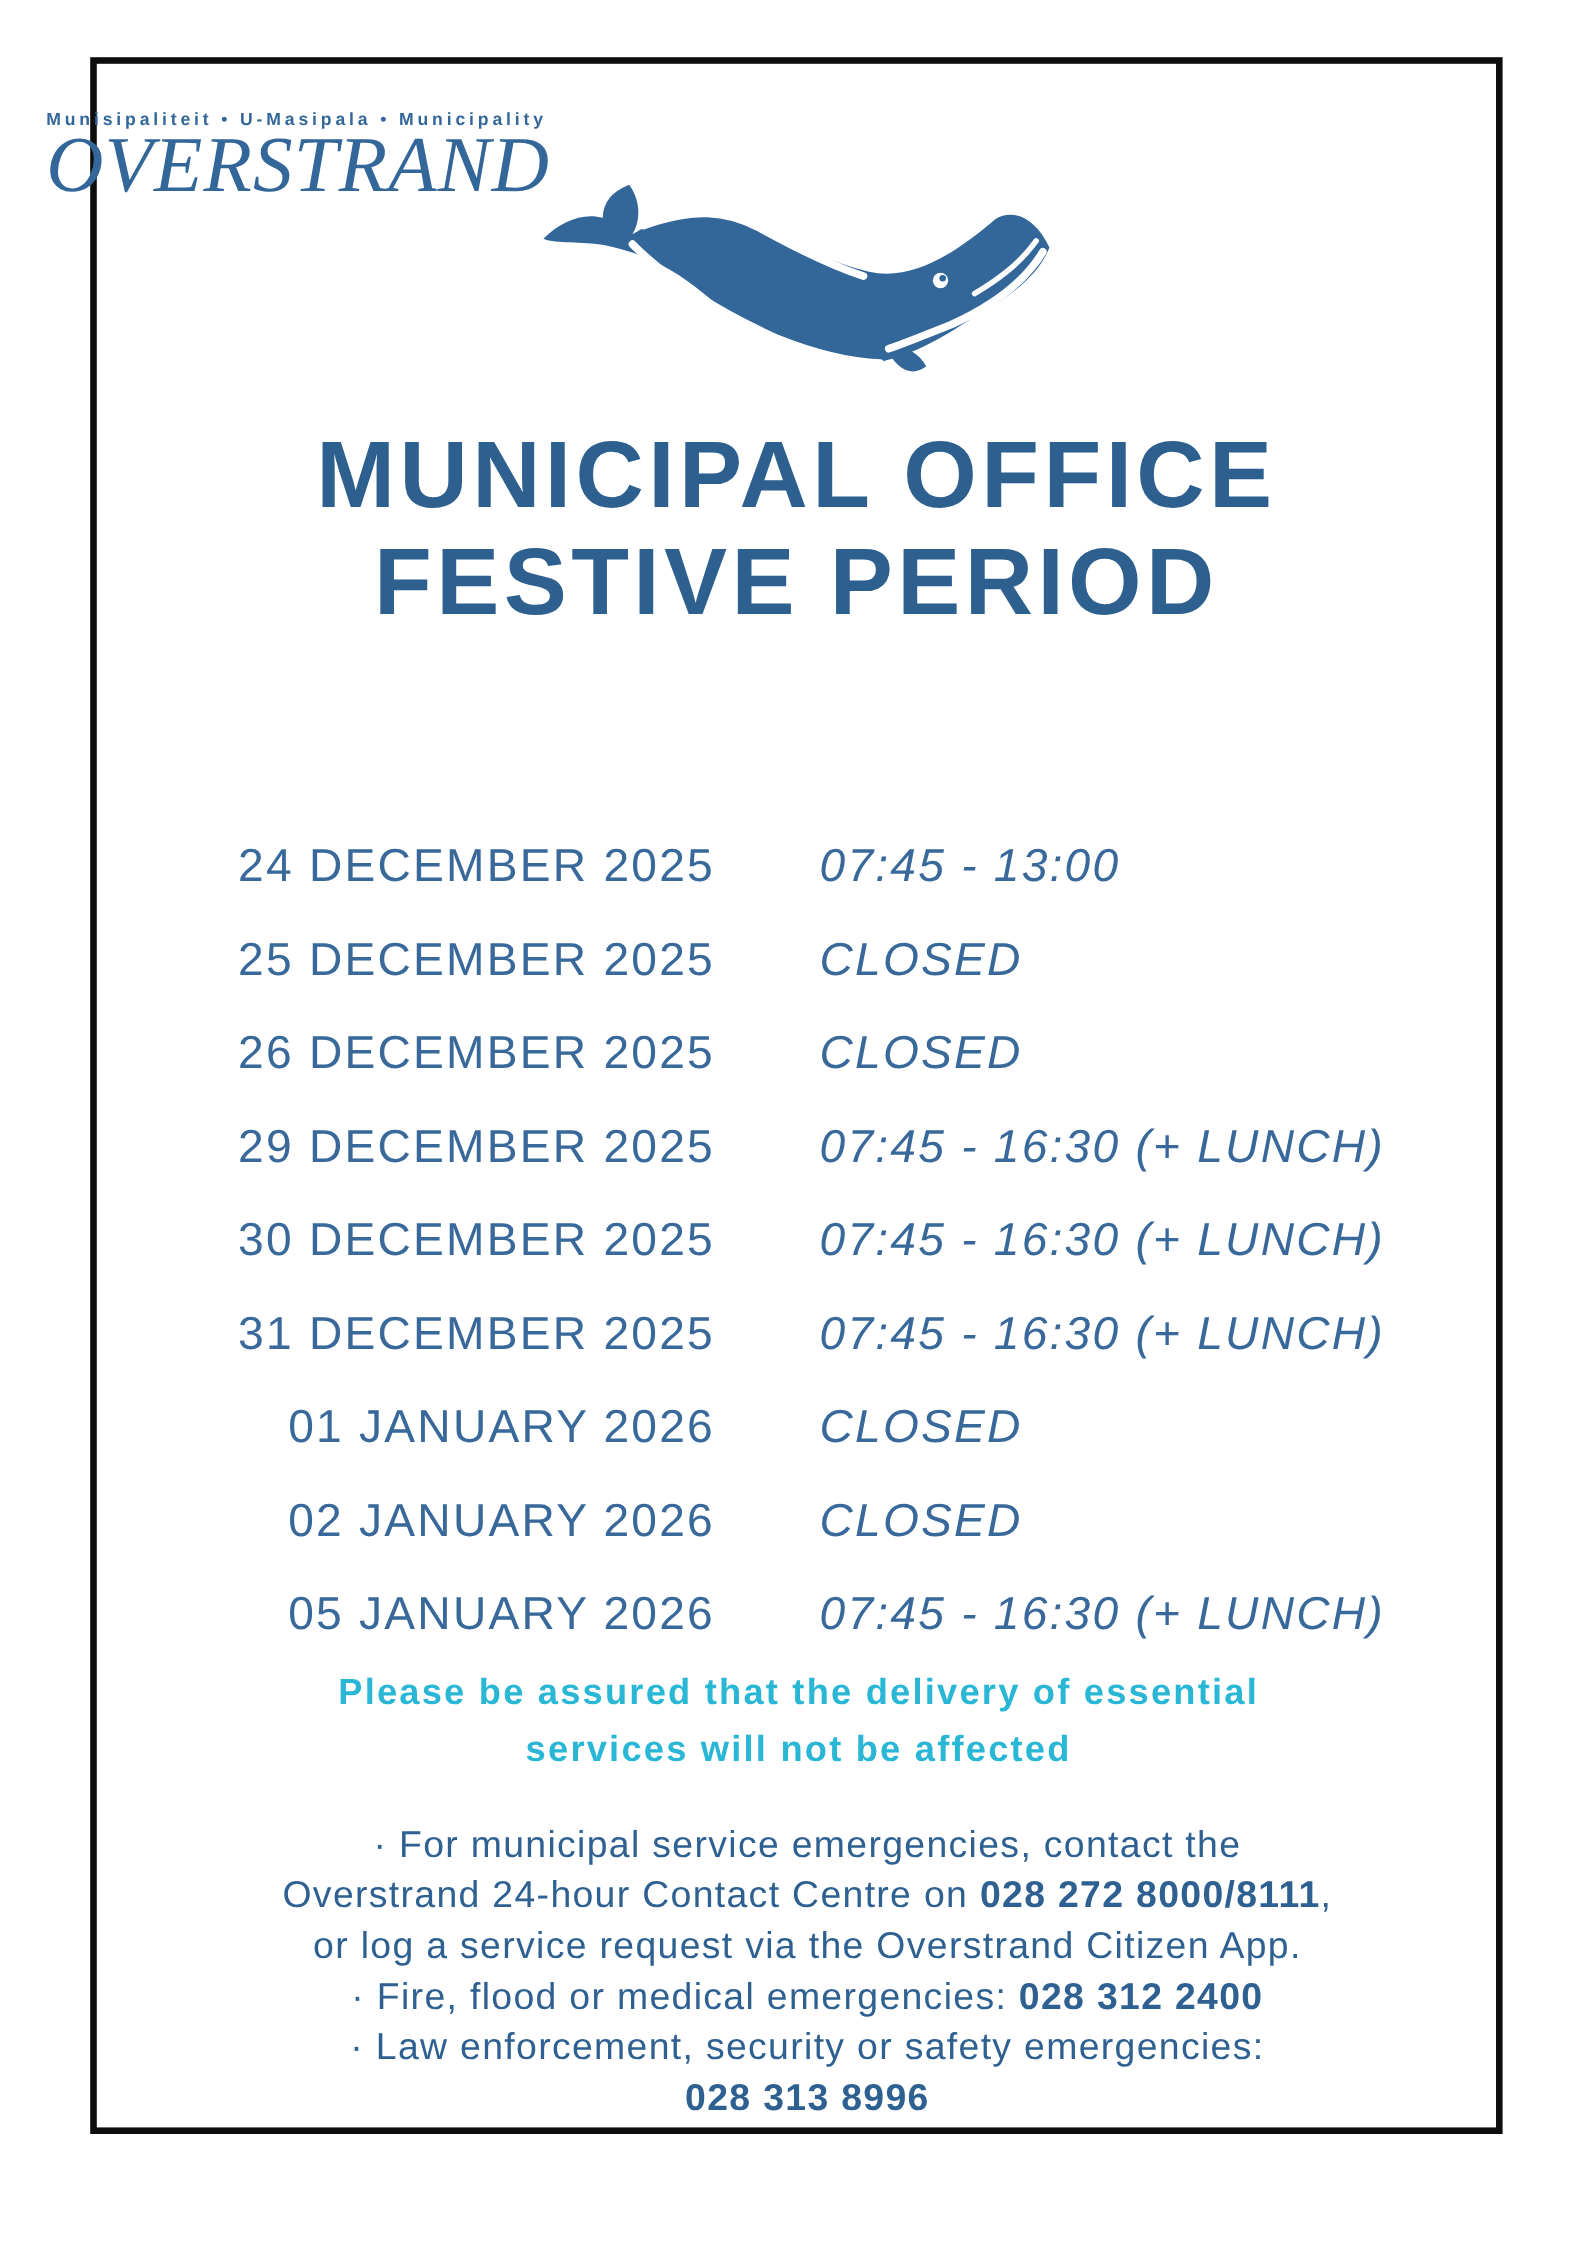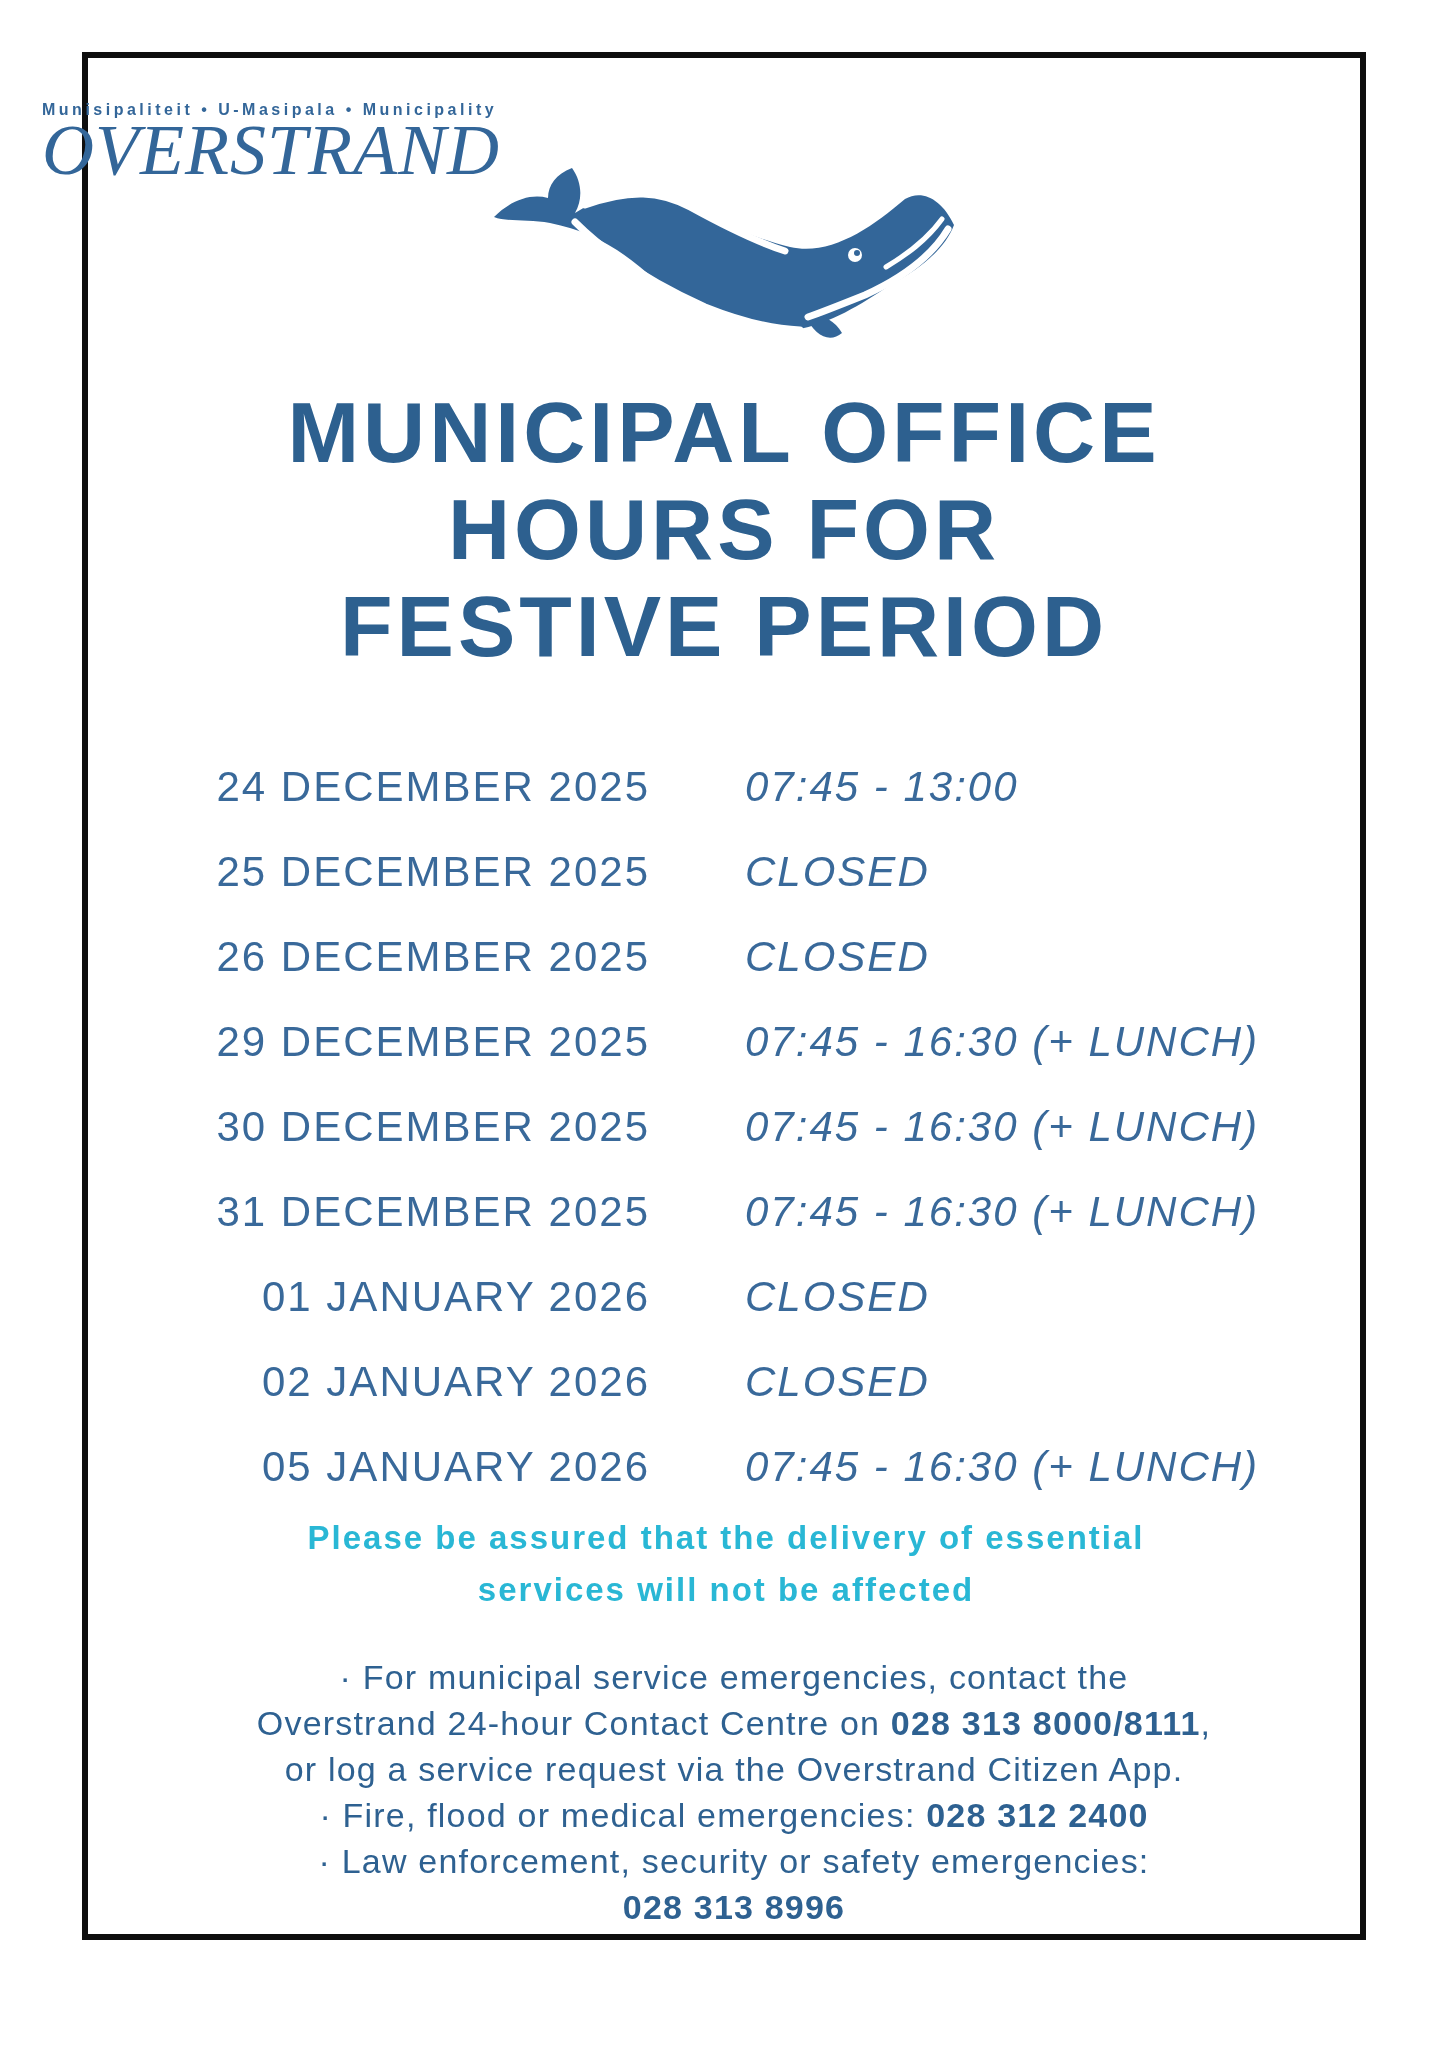--- a/index.html
+++ b/index.html
@@ -73,21 +73,20 @@
   <path fill="none" stroke="#ffffff" stroke-width="7" stroke-linecap="round" d="M95,38 C140,22 170,24 200,40 C240,62 270,76 295,84"></path>
   <path fill="none" stroke="#ffffff" stroke-width="7" stroke-linecap="round" d="M458,62 C440,92 410,112 375,128 C350,138 330,146 318,150"></path>
   <path fill="none" stroke="#ffffff" stroke-width="5" stroke-linecap="round" d="M452,52 C436,74 416,88 396,100"></path>
   <path fill="none" stroke="#ffffff" stroke-width="7" stroke-linecap="round" d="M85,55 C115,85 160,115 215,140 C255,156 285,162 310,163"></path>
   <circle cx="365" cy="88" r="7" fill="#ffffff"></circle>
   <circle cx="367" cy="86" r="3" fill="var(--brand-blue)"></circle>
 </svg>
 
 <div class="poster-title">
   <div>MUNICIPAL OFFICE</div>
-  <div>HOURS FOR</div>
   <div>FESTIVE PERIOD</div>
 </div>
 
 <div class="schedule" id="schedule">
     <div class="schedule-row">
       <span class="schedule-date">24 DECEMBER 2025</span>
       <span class="schedule-gap"></span>
       <span class="schedule-hours">07:45 - 13:00</span>
     </div>
     <div class="schedule-row">
@@ -132,18 +131,18 @@
     </div>
   </div>
 
 <div class="assurance">
   <div>Please be assured that the delivery of essential</div>
   <div>services will not be affected</div>
 </div>
 
 <div class="info" id="info">
     <div><span>· For municipal service emergencies, contact the</span></div>
-    <div><span>Overstrand 24-hour Contact Centre on </span><span class="b">028 313 8000/8111</span><span>,</span></div>
+    <div><span>Overstrand 24-hour Contact Centre on </span><span class="b">028 272 8000/8111</span><span>,</span></div>
     <div><span>or log a service request via the Overstrand Citizen App.</span></div>
     <div><span>· Fire, flood or medical emergencies: </span><span class="b">028 312 2400</span></div>
     <div><span>· Law enforcement, security or safety emergencies:</span></div>
     <div><span class="b">028 313 8996</span></div>
   </div>
 
 </body></html>

